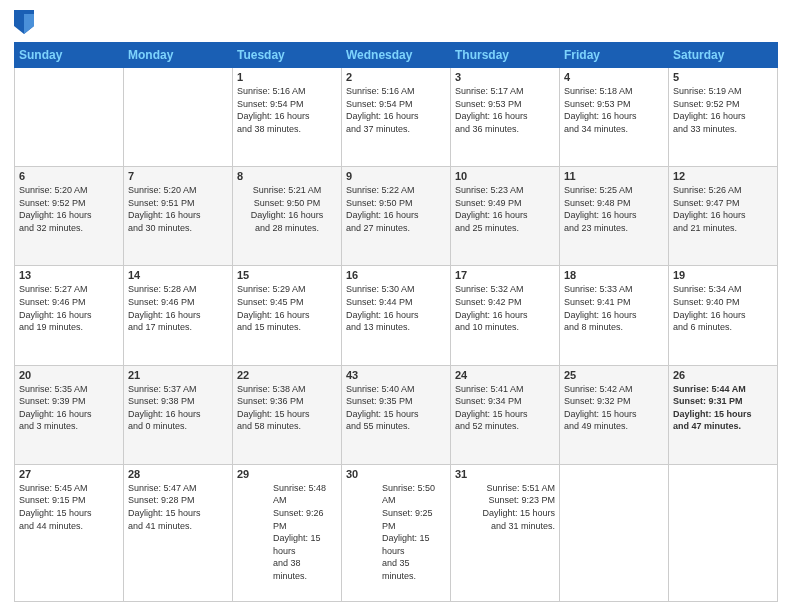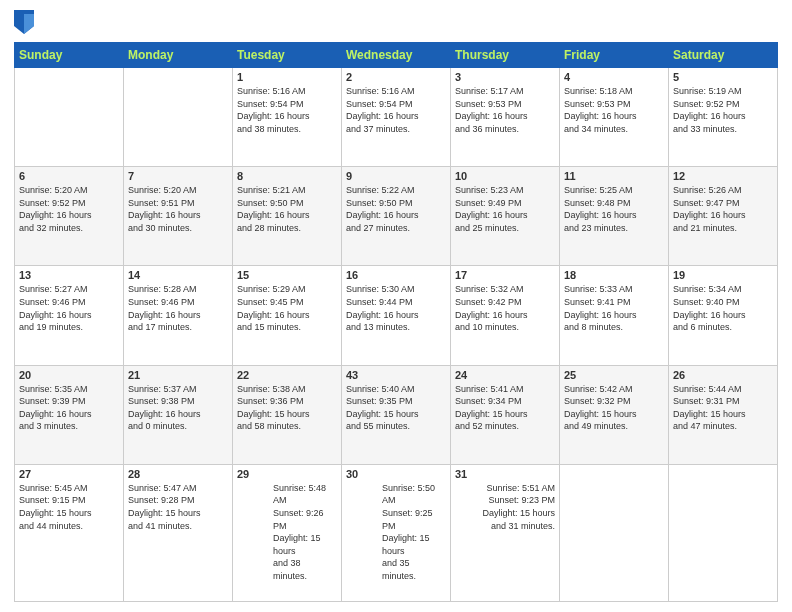--- a/index.html
+++ b/index.html
@@ -62,21 +62,21 @@
     }
     .calendar {
       flex: 1;
       border: 1px solid #ccc;
       border-collapse: collapse;
       width: 100%;
       table-layout: fixed;
     }
     .calendar thead tr th {
       background: #1a5fb4;
-      color: #bef264;
+      color: #7dd3fc;
       font-size: 12px;
       font-weight: bold;
       padding: 5px 4px;
       text-align: left;
       border: 1px solid #1a5fb4;
     }
     .calendar tbody tr td {
       border: 1px solid #ccc;
       vertical-align: top;
       padding: 3px 4px;
@@ -188,21 +188,21 @@
           </td>
           <td>
             <span class="day-num">7</span>
             <div class="cell-content" style="white-space: pre-line;">Sunrise: 5:20 AM
 Sunset: 9:51 PM
 Daylight: 16 hours
 and 30 minutes.</div>
           </td>
           <td>
             <span class="day-num">8</span>
-            <div class="cell-content" style="white-space: pre-line;">Sunrise: 5:21 AM
+            <div class="cell-content" style="white-space: pre-line; text-align: center;">Sunrise: 5:21 AM
 Sunset: 9:50 PM
 Daylight: 16 hours
 and 28 minutes.</div>
           </td>
           <td>
             <span class="day-num">9</span>
             <div class="cell-content" style="white-space: pre-line;">Sunrise: 5:22 AM
 Sunset: 9:50 PM
 Daylight: 16 hours
 and 27 minutes.</div>
@@ -318,21 +318,21 @@
           </td>
           <td>
             <span class="day-num">25</span>
             <div class="cell-content" style="white-space: pre-line;">Sunrise: 5:42 AM
 Sunset: 9:32 PM
 Daylight: 15 hours
 and 49 minutes.</div>
           </td>
           <td>
             <span class="day-num">26</span>
-            <div class="cell-content" style="white-space: pre-line;">Sunrise: 5:44 AM
+            <div class="cell-content" style="white-space: pre-line; font-weight: bold;">Sunrise: 5:44 AM
 Sunset: 9:31 PM
 Daylight: 15 hours
 and 47 minutes.</div>
           </td>
         </tr>
         <tr>
           <td>
             <span class="day-num">27</span>
             <div class="cell-content" style="white-space: pre-line;">Sunrise: 5:45 AM
 Sunset: 9:15 PM

